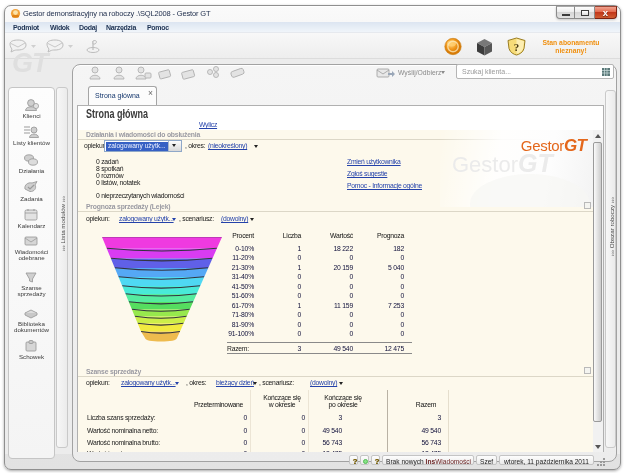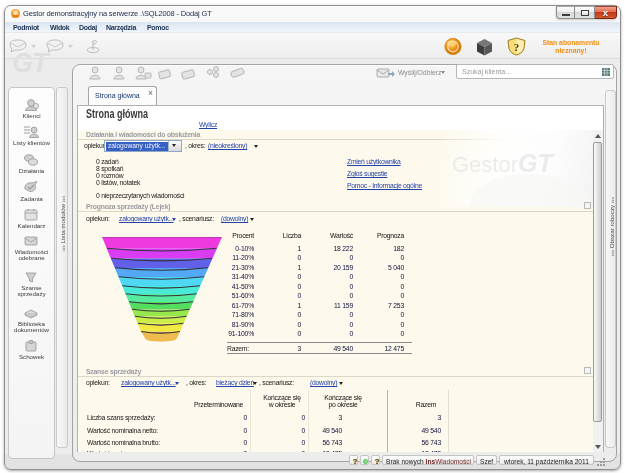--- a/index.html
+++ b/index.html
@@ -21,21 +21,21 @@
 <div id="app">
 
 <div class="abs" style="left:4px; top:5px; width:617px; height:465px; border:1px solid #8f8f8f; border-radius:7px;
   background:linear-gradient(#fafafa,#f0f0f0 15%, #e9e9e9 60%, #e2e2e2); box-shadow:0 1px 3px rgba(0,0,0,.35), inset 0 1px 0 #fff;"></div>
 
 <svg class="abs" style="left:10px; top:8px;" width="11" height="11" viewBox="0 0 11 11">
   <circle cx="5.5" cy="5.5" r="4.6" fill="#f2a33c"></circle>
   <circle cx="5.5" cy="4.6" r="2.4" fill="#fbe3a8"></circle>
   <rect x="2" y="7" width="7" height="2.4" rx="1" fill="#e08214"></rect>
 </svg>
-<div class="abs" style="left:23px; top:9px; font-size:7.5px; color:#1c2b4a; letter-spacing:-0.15px;">Gestor demonstracyjny na serwerze .\SQL2008 - Dodaj GT</div>
+<div class="abs" style="left:23px; top:9px; font-size:7.5px; color:#1c2b4a; letter-spacing:-0.15px;">Gestor demonstracyjny na roboczy .\SQL2008 - Gestor GT</div>
 
 <div class="abs" style="left:556px; top:6px; width:61px; height:13px; display:flex; filter:drop-shadow(0 1px 1px rgba(0,0,0,.2));">
   <div style="width:20px; height:13px; border:1px solid #8a8a8a; border-top:1px solid #a8a8a8; border-radius:0 0 0 4px; background:linear-gradient(#fdfdfd,#ececec 45%,#d6d6d6 50%,#e3e3e3); position:relative;">
     <div style="position:absolute; left:5px; top:7px; width:8px; height:2px; background:#3c3c3c;"></div>
   </div>
   <div style="width:20px; height:13px; border:1px solid #8a8a8a; border-top:1px solid #a8a8a8; border-left:none; background:linear-gradient(#fdfdfd,#ececec 45%,#d6d6d6 50%,#e3e3e3); position:relative;">
     <div style="position:absolute; left:6px; top:3px; width:8px; height:6px; border:1px solid #3c3c3c; background:linear-gradient(#fff,#ddd);"></div>
   </div>
   <div style="width:23px; height:13px; border:1px solid #7c2010; border-top:1px solid #9a4534; border-left:none; border-radius:0 0 4px 0; background:linear-gradient(#f0a290,#e2694c 45%,#c2371a 50%,#d05c30); position:relative;">
     <div style="position:absolute; left:0px; top:0px; width:100%; text-align:center; color:#fff; font-size:9.5px; font-weight:bold; line-height:12px; text-shadow:0 1px 1px rgba(0,0,0,.45);">x</div>
@@ -159,20 +159,21 @@
   <div class="txt" style="left:18px; top:59px;">8 spotkań</div>
   <div class="txt" style="left:18px; top:66px;">0 rozmów</div>
   <div class="txt" style="left:18px; top:73px;">0 listów, notatek</div>
   <div class="txt" style="left:18px; top:86px;">0 nieprzeczytanych wiadomości</div>
 
   <a class="abs lnk" style="left:269px; top:52px; font-size:6.8px;">Zmień użytkownika</a>
   <a class="abs lnk" style="left:269px; top:64px; font-size:6.8px;">Zgłoś sugestie</a>
   <a class="abs lnk" style="left:269px; top:76px; font-size:6.8px;">Pomoc - Informacje ogólne</a>
 
   <div class="abs" style="left:362px; top:24px; width:153px; height:77px; background:linear-gradient(100deg, rgba(255,255,255,0) 0%, rgba(255,255,255,.9) 38%, #fdfdfd 70%, #f3f3f3 100%); overflow:hidden;">
+    <div style="position:absolute; right:7px; top:6px; font-size:15px; color:#e4671b; letter-spacing:-0.3px;">Gestor<b style="font-style:italic; font-size:17px; letter-spacing:-0.8px;">GT</b></div>
     <div style="position:absolute; left:12px; top:19px; font-size:22px; color:#ebebeb; white-space:nowrap;">Gestor<b style="font-style:italic; font-size:25px;">GT</b></div>
     <div style="position:absolute; left:30px; top:44px; width:120px; height:60px; border-radius:50%; background:#f6f6f4; opacity:.7;"></div>
   </div>
 
   <div class="sechdr" style="left:8px; top:97px;">Prognoza sprzedaży (Lejek)</div>
   <div class="abs" style="left:0px; top:104.5px; width:515px; height:1px; background:#dcd7c7;"></div>
   <div class="seccol" style="left:506px; top:96px;"></div>
 
   <div class="txt" style="left:8px; top:109px;">opiekun:</div>
   <a class="abs lnk" style="left:41px; top:109px; font-size:6.8px;">zalogowany użytk...</a>

